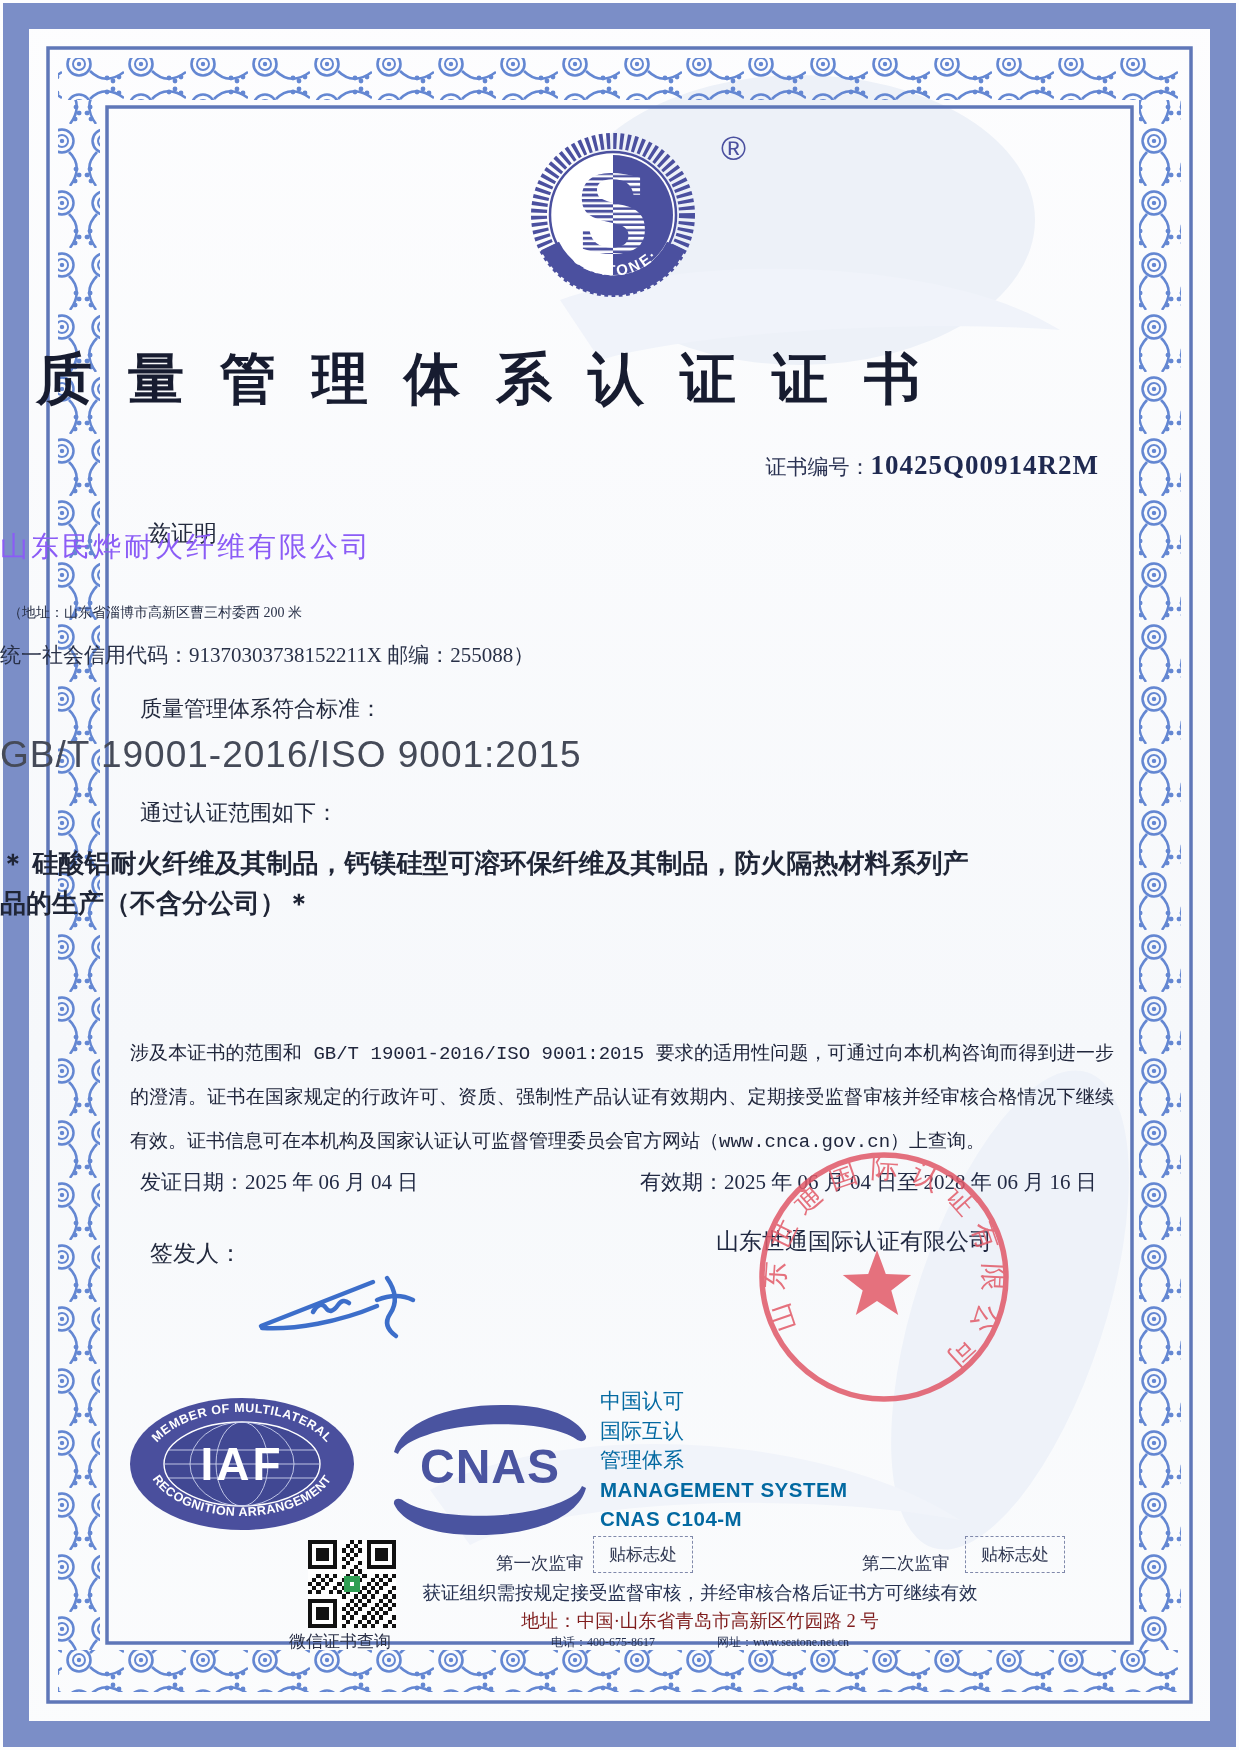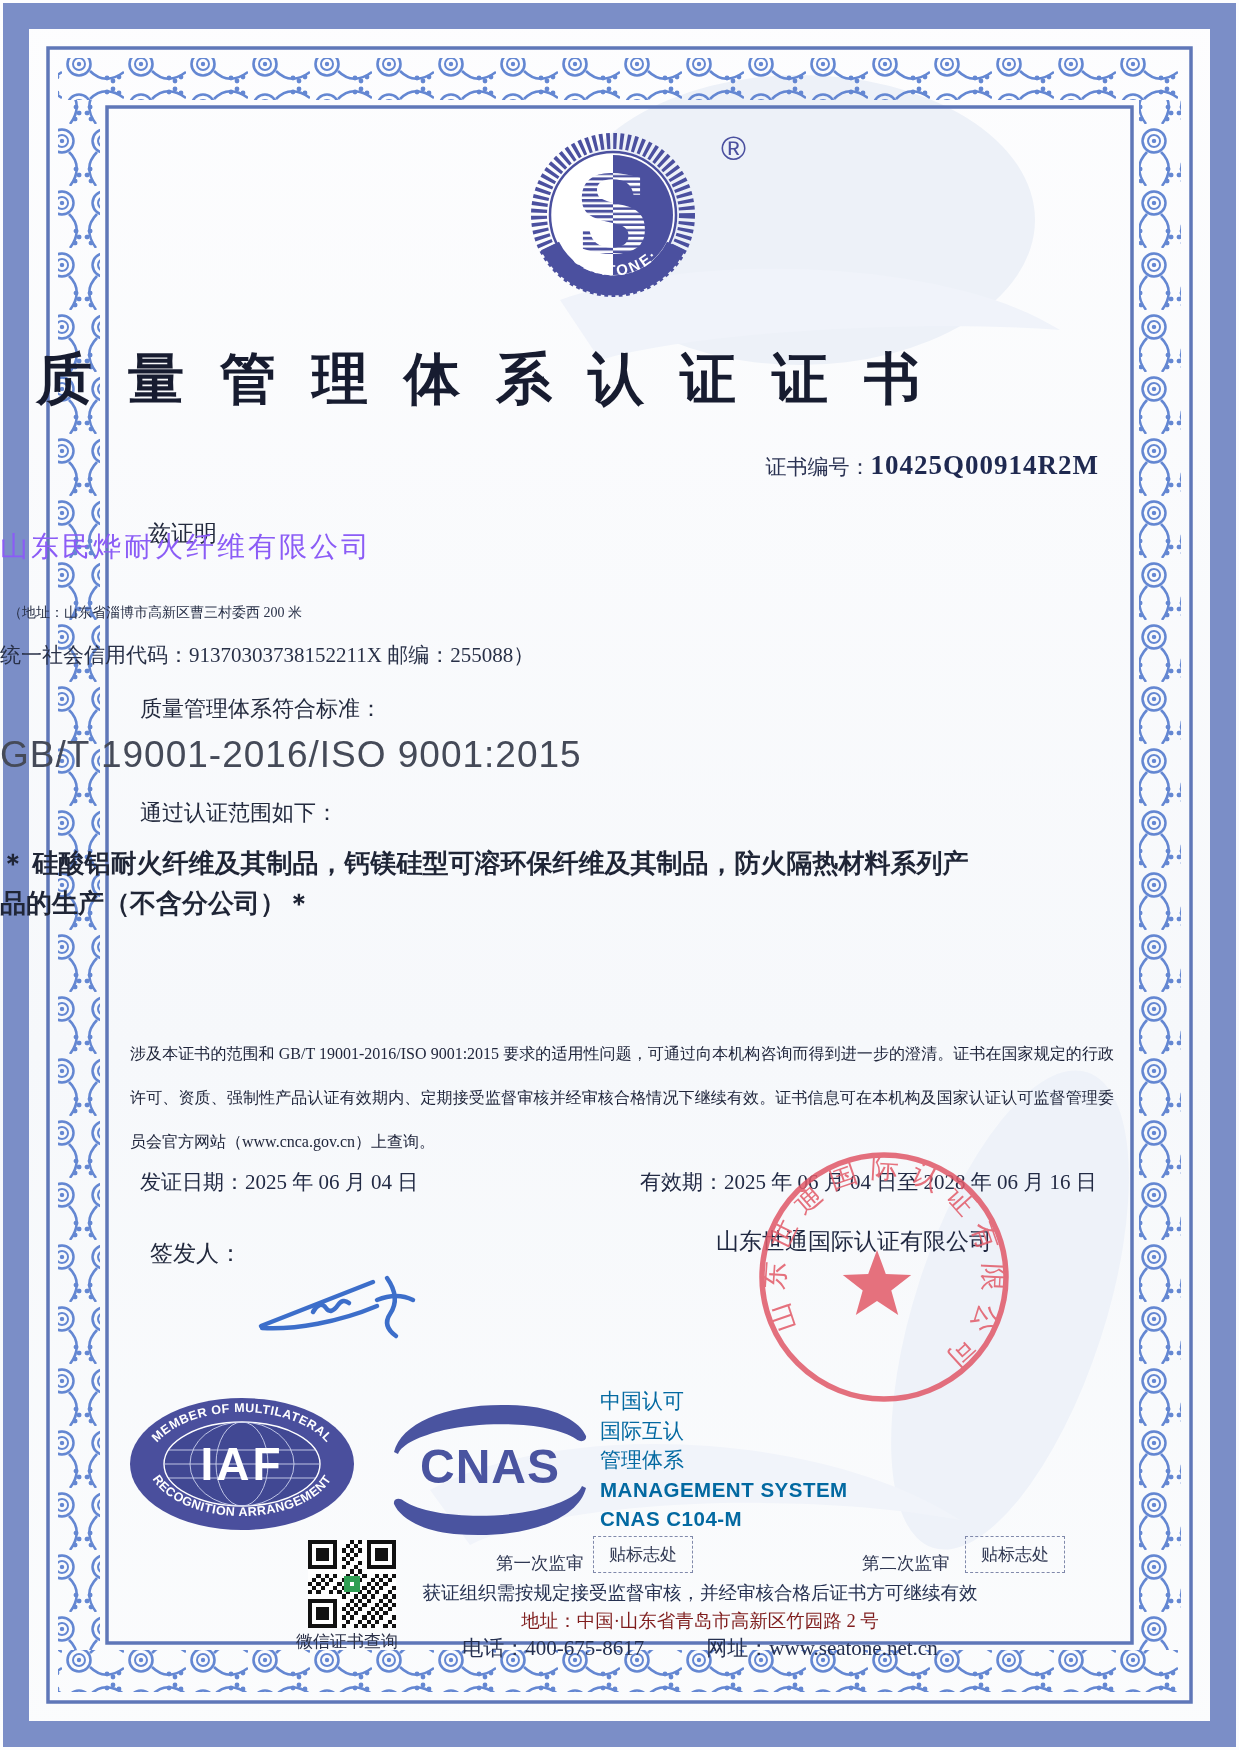--- a/index.html
+++ b/index.html
@@ -16,34 +16,34 @@
   .certno b{font-size:27px;color:#1f2950;letter-spacing:1px;}
   .certify{left:148px;top:518px;font-size:23px;}
   .company{top:528px;font-size:28px;font-weight:normal;letter-spacing:3px;color:#8b5cf6;}
   .addr1{top:604px;font-size:14px;color:#283047;padding-left:8px;}
   .addr2{top:641px;font-size:21px;color:#283047;}
   .stdlabel{left:140px;top:694px;font-size:22px;}
   .standard{top:734px;font-size:37px;color:#454a58;font-family:"Liberation Sans",sans-serif;letter-spacing:1px;}
   .scopelabel{left:140px;top:798px;font-size:22px;}
   .scope1{top:846px;font-size:26px;font-weight:bold;color:#1f2536;}
   .scope2{top:886px;font-size:26px;font-weight:bold;color:#1f2536;}
-  .legal{left:130px;top:1032px;width:984px;font-size:16px;line-height:44px;text-align:justify;color:#20263c;}
+  .legal{left:130px;top:1032px;width:984px;font-size:19px;line-height:44px;text-align:justify;color:#20263c;font-family:Liberation Mono, monospace;}
   .daterow{top:1168px;font-size:21px;color:#222a44;}
   .issue{left:140px;}
   .valid{left:640px;}
   .issuer{left:716px;top:1226px;font-size:23px;color:#1f2740;}
   .signer{left:150px;top:1238px;font-size:23px;}
   .accr-lines{left:600px;top:1386px;line-height:29.5px;font-size:21px;color:#0369a1;font-family:Liberation Sans, sans-serif;}
   .accr-lines .en{font-weight:bold;font-size:20.5px;letter-spacing:.5px;}
-  .qrcap{left:296px;top:1630px;width:112px;text-align:left;font-size:17px;color:#2b3148;}
+  .qrcap{left:284px;top:1630px;width:112px;text-align:center;font-size:17px;color:#2b3148;}
   .slabel{top:1551px;font-size:17.5px;color:#2f3752;margin-left:34px;}
   .sbox{top:1536px;font-size:17px;color:#2f3752;border:1.6px dashed #8089ab;padding:6px 15px;background:transparent;margin-left:27px;}
   .note{left:380px;width:640px;text-align:center;top:1580px;font-size:18.5px;color:#253050;}
   .orgaddr{left:380px;width:640px;text-align:center;top:1608px;font-size:18.5px;color:#7f1d1d;}
-  .phonerow{left:380px;width:640px;top:1634px;display:flex;justify-content:center;gap:62px;font-size:21px;color:#253050;}
+  .phonerow{left:380px;width:640px;top:1634px;display:flex;justify-content:center;gap:62px;font-size:12px;color:#253050;}
   .wm{pointer-events:none;}
 </style>
 </head>
 <body>
 
 <svg class="abs wm" style="left:0;top:0;" width="1239" height="1750">
   <ellipse cx="800" cy="220" rx="235" ry="145" fill="#edf1f8"></ellipse>
   <path d="M560,300 C700,250 950,260 1060,330 C930,320 700,330 600,360 Z" fill="#f0f3fa"></path>
   <ellipse cx="1010" cy="1310" rx="95" ry="250" fill="#eef2f9" transform="rotate(18 1010 1310)"></ellipse>
   <path d="M430,1490 C560,1420 820,1430 960,1520 C800,1490 560,1500 470,1545 Z" fill="#f1f4fa"></path>

